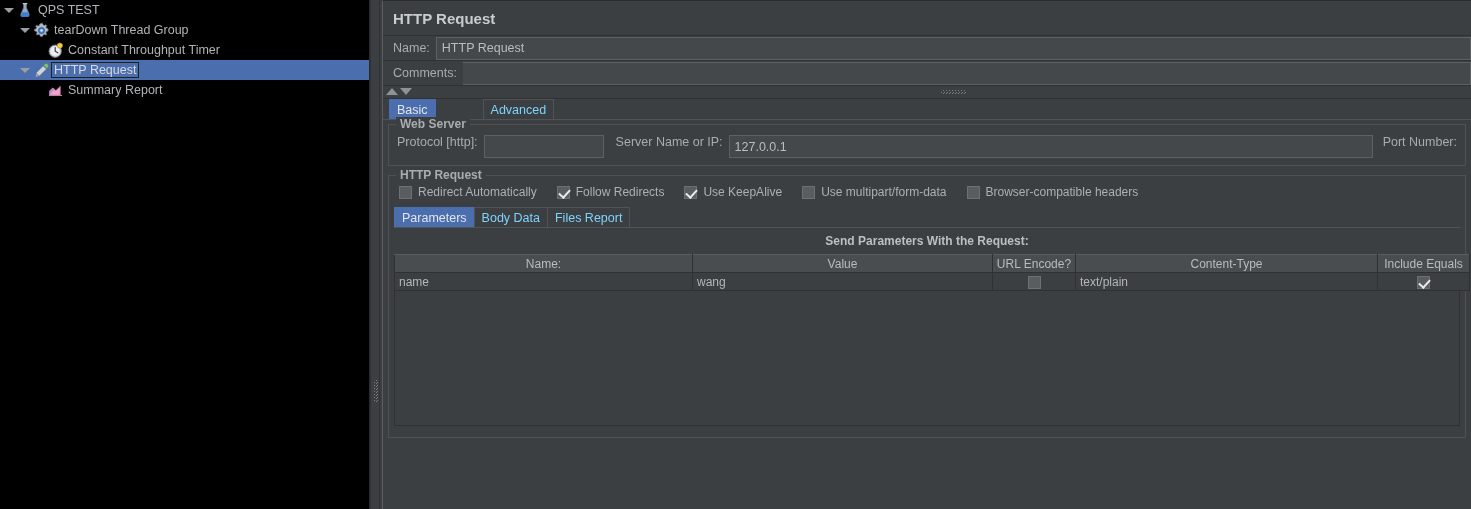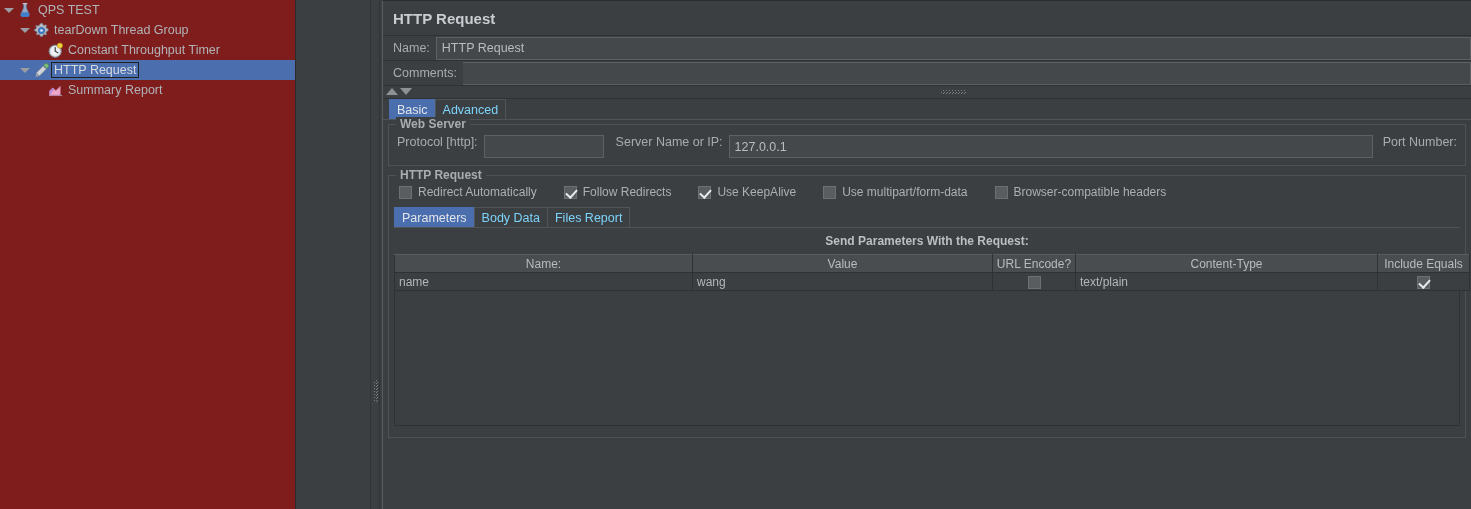--- a/index.html
+++ b/index.html
@@ -7,22 +7,22 @@
     width: 1471px; height: 509px;
     background: #3c3f41;
     font-family: "Liberation Sans", sans-serif;
     overflow: hidden;
   }
   body { position: relative; }
 
   
   #tree-panel {
     position: absolute; left: 0; top: 0;
-    width: 296px; height: 509px;
-    background: #7f1d1d;
+    width: 370px; height: 509px;
+    background: #000000;
     border-right: 1px solid #2b2b2b;
     overflow: hidden;
   }
   .tree-row {
     position: relative;
     height: 20px;
     display: flex; align-items: center;
     font-size: 12.5px;
     color: #b0b3b7;
     white-space: nowrap;
@@ -136,20 +136,21 @@
       linear-gradient(45deg, #7f8285 25%, transparent 25%, transparent 75%, #7f8285 75%);
     background-size: 3px 3px;
   }
 
   
   .tabs-strip {
     display: flex; align-items: flex-end;
     height: 20px;
     padding-left: 6px;
     background: #3c3f41;
+    gap: 48px;
   }
   .tab {
     font-size: 12.5px;
     color: #7dd3fc;
     padding: 2px 7px 2px 7px;
     height: 20px;
     line-height: 16px;
     border: 1px solid #515457;
     border-bottom: none;
     background: #3c3f41;
@@ -224,21 +225,21 @@
     width: 0; height: 0;
     border-left: 5px solid transparent;
     border-right: 5px solid transparent;
     border-top: 6px solid #c2c5c9;
   }
 
   
   .cb-row {
     display: flex; align-items: center;
     padding: 6px 0 6px 10px;
-    gap: 11px;
+    gap: 4px;
   }
   .cb-item {
     display: flex; align-items: center;
     margin-right: 16px;
     white-space: nowrap;
   }
   .cbox {
     width: 13px; height: 13px;
     background: #5a5d60;
     border: 1px solid #6d7073;

